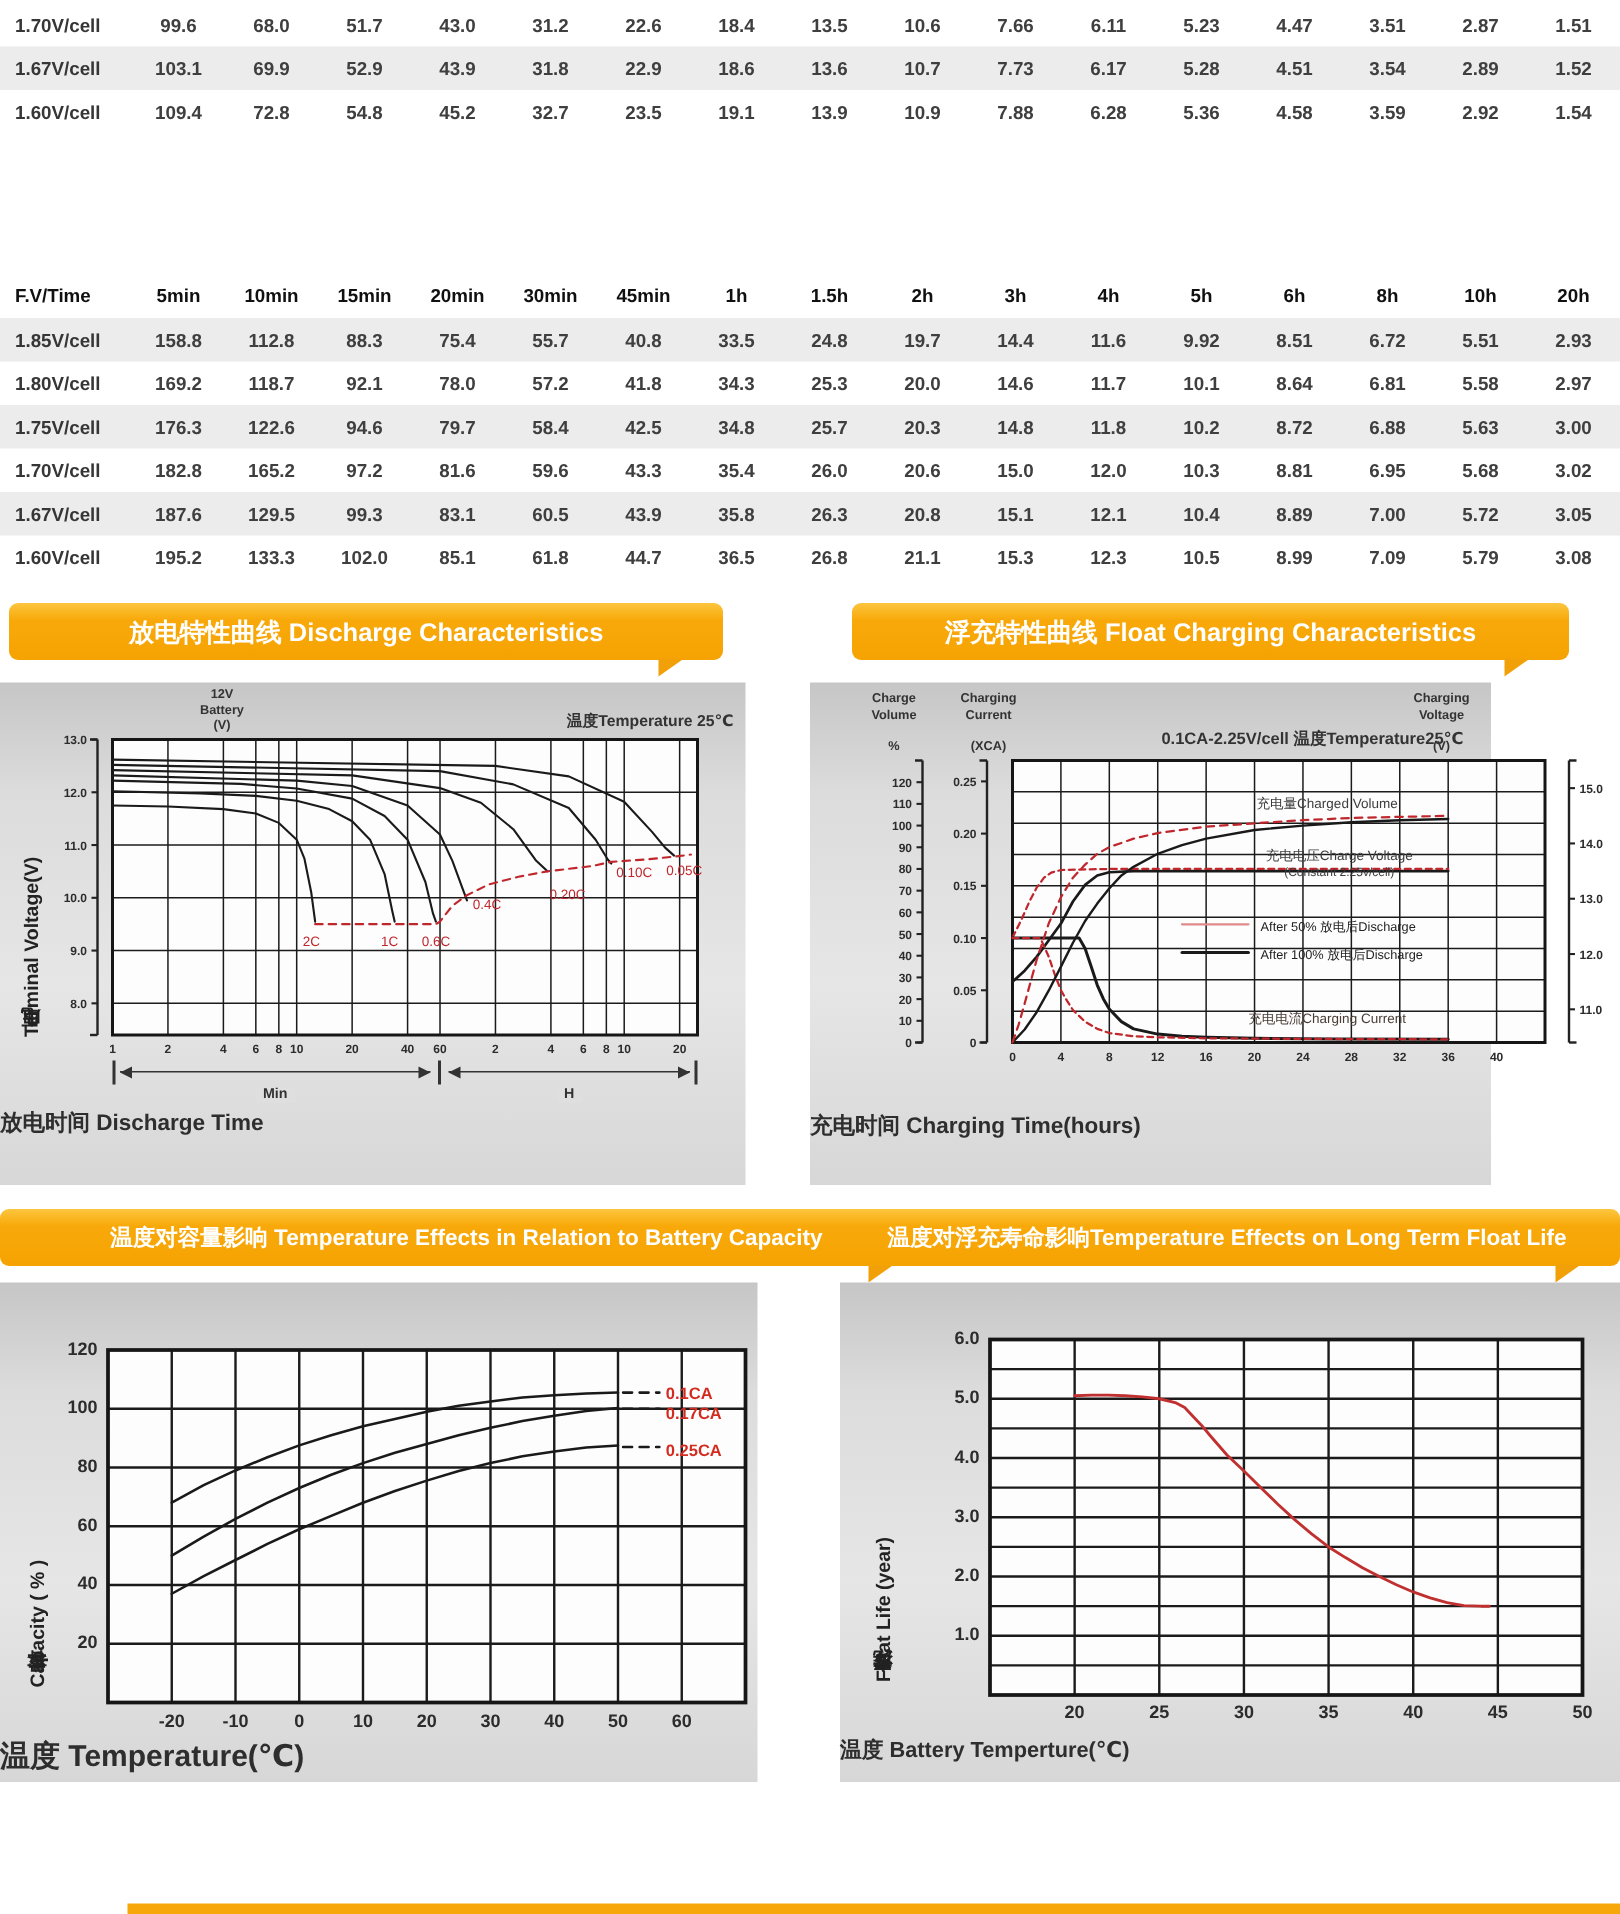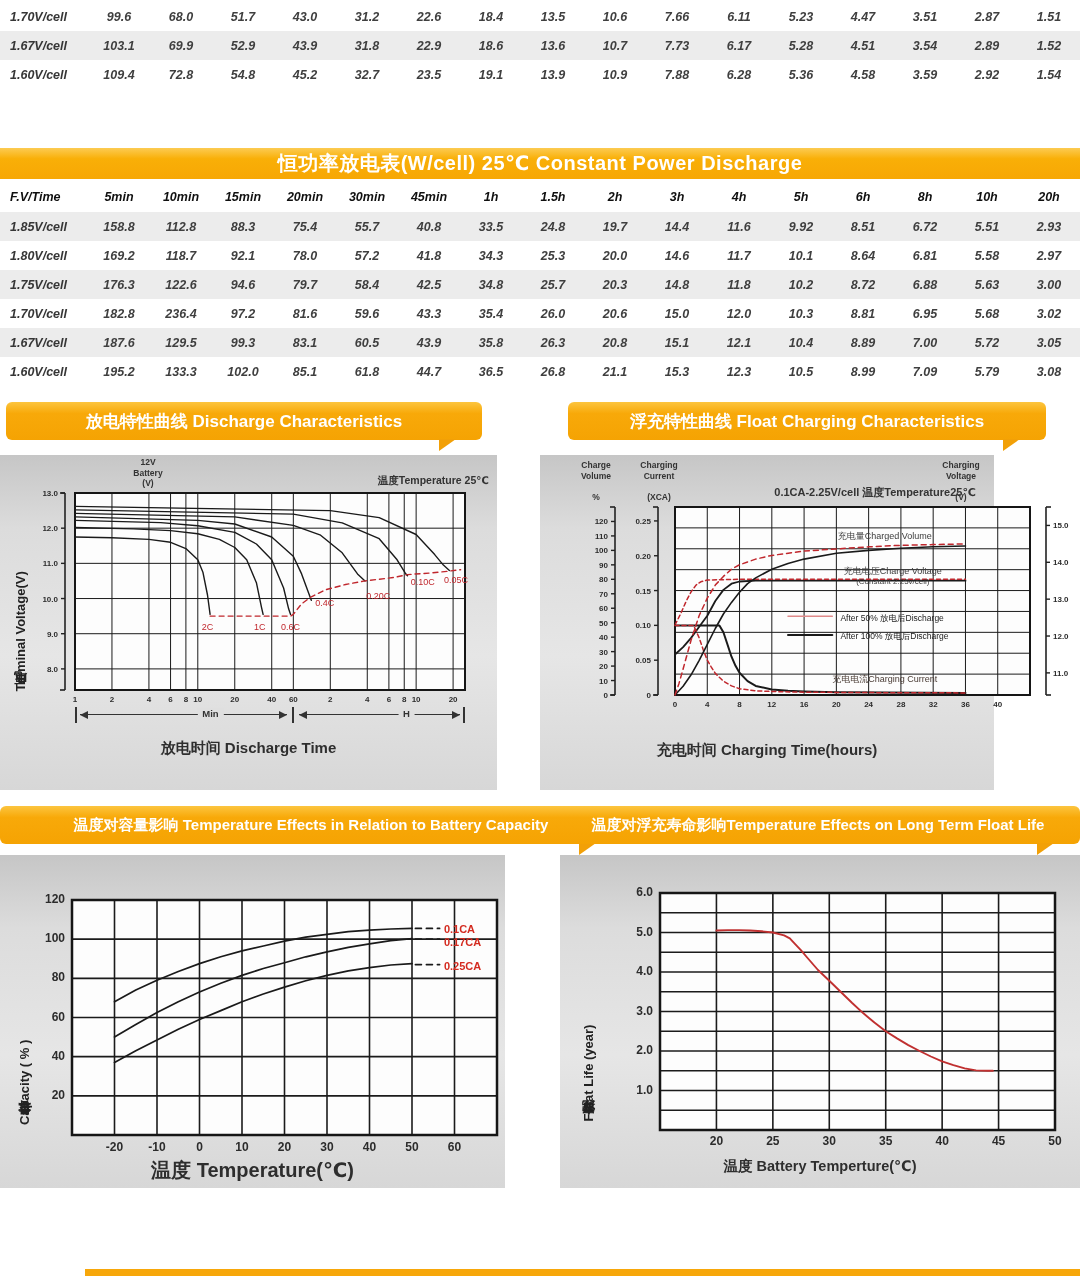--- a/index.html
+++ b/index.html
@@ -1,56 +1,56 @@
 <!DOCTYPE html>
 <html><head>
 <meta charset="utf-8">
 <style>
   html,body{margin:0;padding:0;background:#fff;}
   #page{position:relative;width:1080px;height:1276px;background:#fff;overflow:hidden;
         font-family:"Liberation Sans","DejaVu Sans",sans-serif;}
   
   .dtable{position:absolute;left:0;width:1080px;}
-  .trow{display:grid;grid-template-columns:88px repeat(16,62px);height:29px;align-items:center;font-style:italic;}
+  .trow{display:grid;grid-template-columns:88px repeat(16,62px);height:29px;align-items:center;}
   .trow.stripe{background:#ececec;}
   .tcell{text-align:center;font-size:12.5px;font-weight:700;color:#3f3f3f;}
   .tlabel{text-align:left;padding-left:10px;color:#363636;}
   .thead .tcell{color:#101010;font-size:12.5px;}
   
   .titleband{position:absolute;left:0;top:148px;width:1080px;height:31px;
     background:linear-gradient(180deg,#FCCB52 0%,#F9AF07 35%,#F7A704 100%);
     display:flex;align-items:center;justify-content:center;}
   .titleband span{color:#fff;font-size:20px;font-weight:700;letter-spacing:.5px;}
   
   .banner{position:absolute;height:38px;border-radius:6px;
     background:linear-gradient(180deg,#FCC53F 0%,#F8A909 30%,#F5A303 100%);
     display:flex;align-items:center;justify-content:center;}
   .banner::after{content:"";position:absolute;right:26px;bottom:-11px;width:0;height:0;
     border-top:12px solid #F2A007;border-right:17px solid transparent;}
   .banner span{color:#fff;font-weight:700;}
   
   .panel{position:absolute;background:linear-gradient(180deg,#c6c6c6 0%,#dcdcdc 22%,#e6e6e6 60%,#d7d7d7 100%);}
   .chart{position:absolute;left:0;top:0;}
-  .pcaption{position:absolute;left:0;right:0;text-align:center;font-weight:700;font-size:15px;color:#2e2e2e;}
+  .pcaption{position:absolute;left:0;right:0;font-weight:700;font-size:15px;color:#2e2e2e;}
   .ytitle{position:absolute;writing-mode:vertical-rl;transform:rotate(180deg);
     font-weight:700;font-size:13px;color:#222;display:flex;align-items:center;}
   .smalllab{position:absolute;font-size:8.5px;font-weight:700;color:#333;
     white-space:pre-line;text-align:center;line-height:1.25;}
   .cornerlab{position:absolute;font-size:10.5px;font-weight:700;color:#333;}
   
   .axgroup{position:absolute;height:20px;}
   .bar{position:absolute;top:0;width:2px;height:16px;background:#333;}
   .aseg{position:absolute;top:1px;height:14px;}
   .aseg .line{position:absolute;left:2px;right:2px;top:6px;border-top:1.6px solid #333;}
   .aseg::before{content:"";position:absolute;left:2px;top:3px;
     border-right:8px solid #333;border-top:4px solid transparent;border-bottom:4px solid transparent;}
   .aseg::after{content:"";position:absolute;right:2px;top:3px;
     border-left:8px solid #333;border-top:4px solid transparent;border-bottom:4px solid transparent;}
-  .aseg .alab{position:absolute;left:50%;top:0;transform:translateX(-50%);
-    background:#dfdfdf;padding:0 5px;font-size:9.5px;font-weight:700;color:#333;margin-left:27px;}
+  .aseg .alab{position:absolute;left:50%;top:16px;transform:translateX(-50%);
+    background:#dfdfdf;padding:0 5px;font-size:9.5px;font-weight:700;color:#333;}
   .bottomstrip{position:absolute;left:85px;right:0;top:1269px;height:7px;background:#F7A70A;}
 </style>
 </head>
 <body>
 
 <div id="page">
 
   <div class="dtable" style="top:2px" id="topTable">
       <div class="trow">
         <div class="tcell tlabel">1.70V/cell</div>
@@ -104,23 +104,20 @@
         <div class="tcell">7.88</div>
         <div class="tcell">6.28</div>
         <div class="tcell">5.36</div>
         <div class="tcell">4.58</div>
         <div class="tcell">3.59</div>
         <div class="tcell">2.92</div>
         <div class="tcell">1.54</div>
       </div>
     </div>
 
-  <div class="titleband">
-    <span>恒功率放电表(W/cell) 25℃ Constant Power Discharge</span>
-  </div>
   <div class="dtable" style="top:182px" id="powerHead">
       <div class="trow thead">
         <div class="tcell tlabel">F.V/Time</div>
         <div class="tcell">5min</div>
         <div class="tcell">10min</div>
         <div class="tcell">15min</div>
         <div class="tcell">20min</div>
         <div class="tcell">30min</div>
         <div class="tcell">45min</div>
         <div class="tcell">1h</div>
@@ -189,21 +186,21 @@
         <div class="tcell">11.8</div>
         <div class="tcell">10.2</div>
         <div class="tcell">8.72</div>
         <div class="tcell">6.88</div>
         <div class="tcell">5.63</div>
         <div class="tcell">3.00</div>
       </div>
       <div class="trow">
         <div class="tcell tlabel">1.70V/cell</div>
         <div class="tcell">182.8</div>
-        <div class="tcell">236.4</div>
+        <div class="tcell">165.2</div>
         <div class="tcell">97.2</div>
         <div class="tcell">81.6</div>
         <div class="tcell">59.6</div>
         <div class="tcell">43.3</div>
         <div class="tcell">35.4</div>
         <div class="tcell">26.0</div>
         <div class="tcell">20.6</div>
         <div class="tcell">15.0</div>
         <div class="tcell">12.0</div>
         <div class="tcell">10.3</div>

